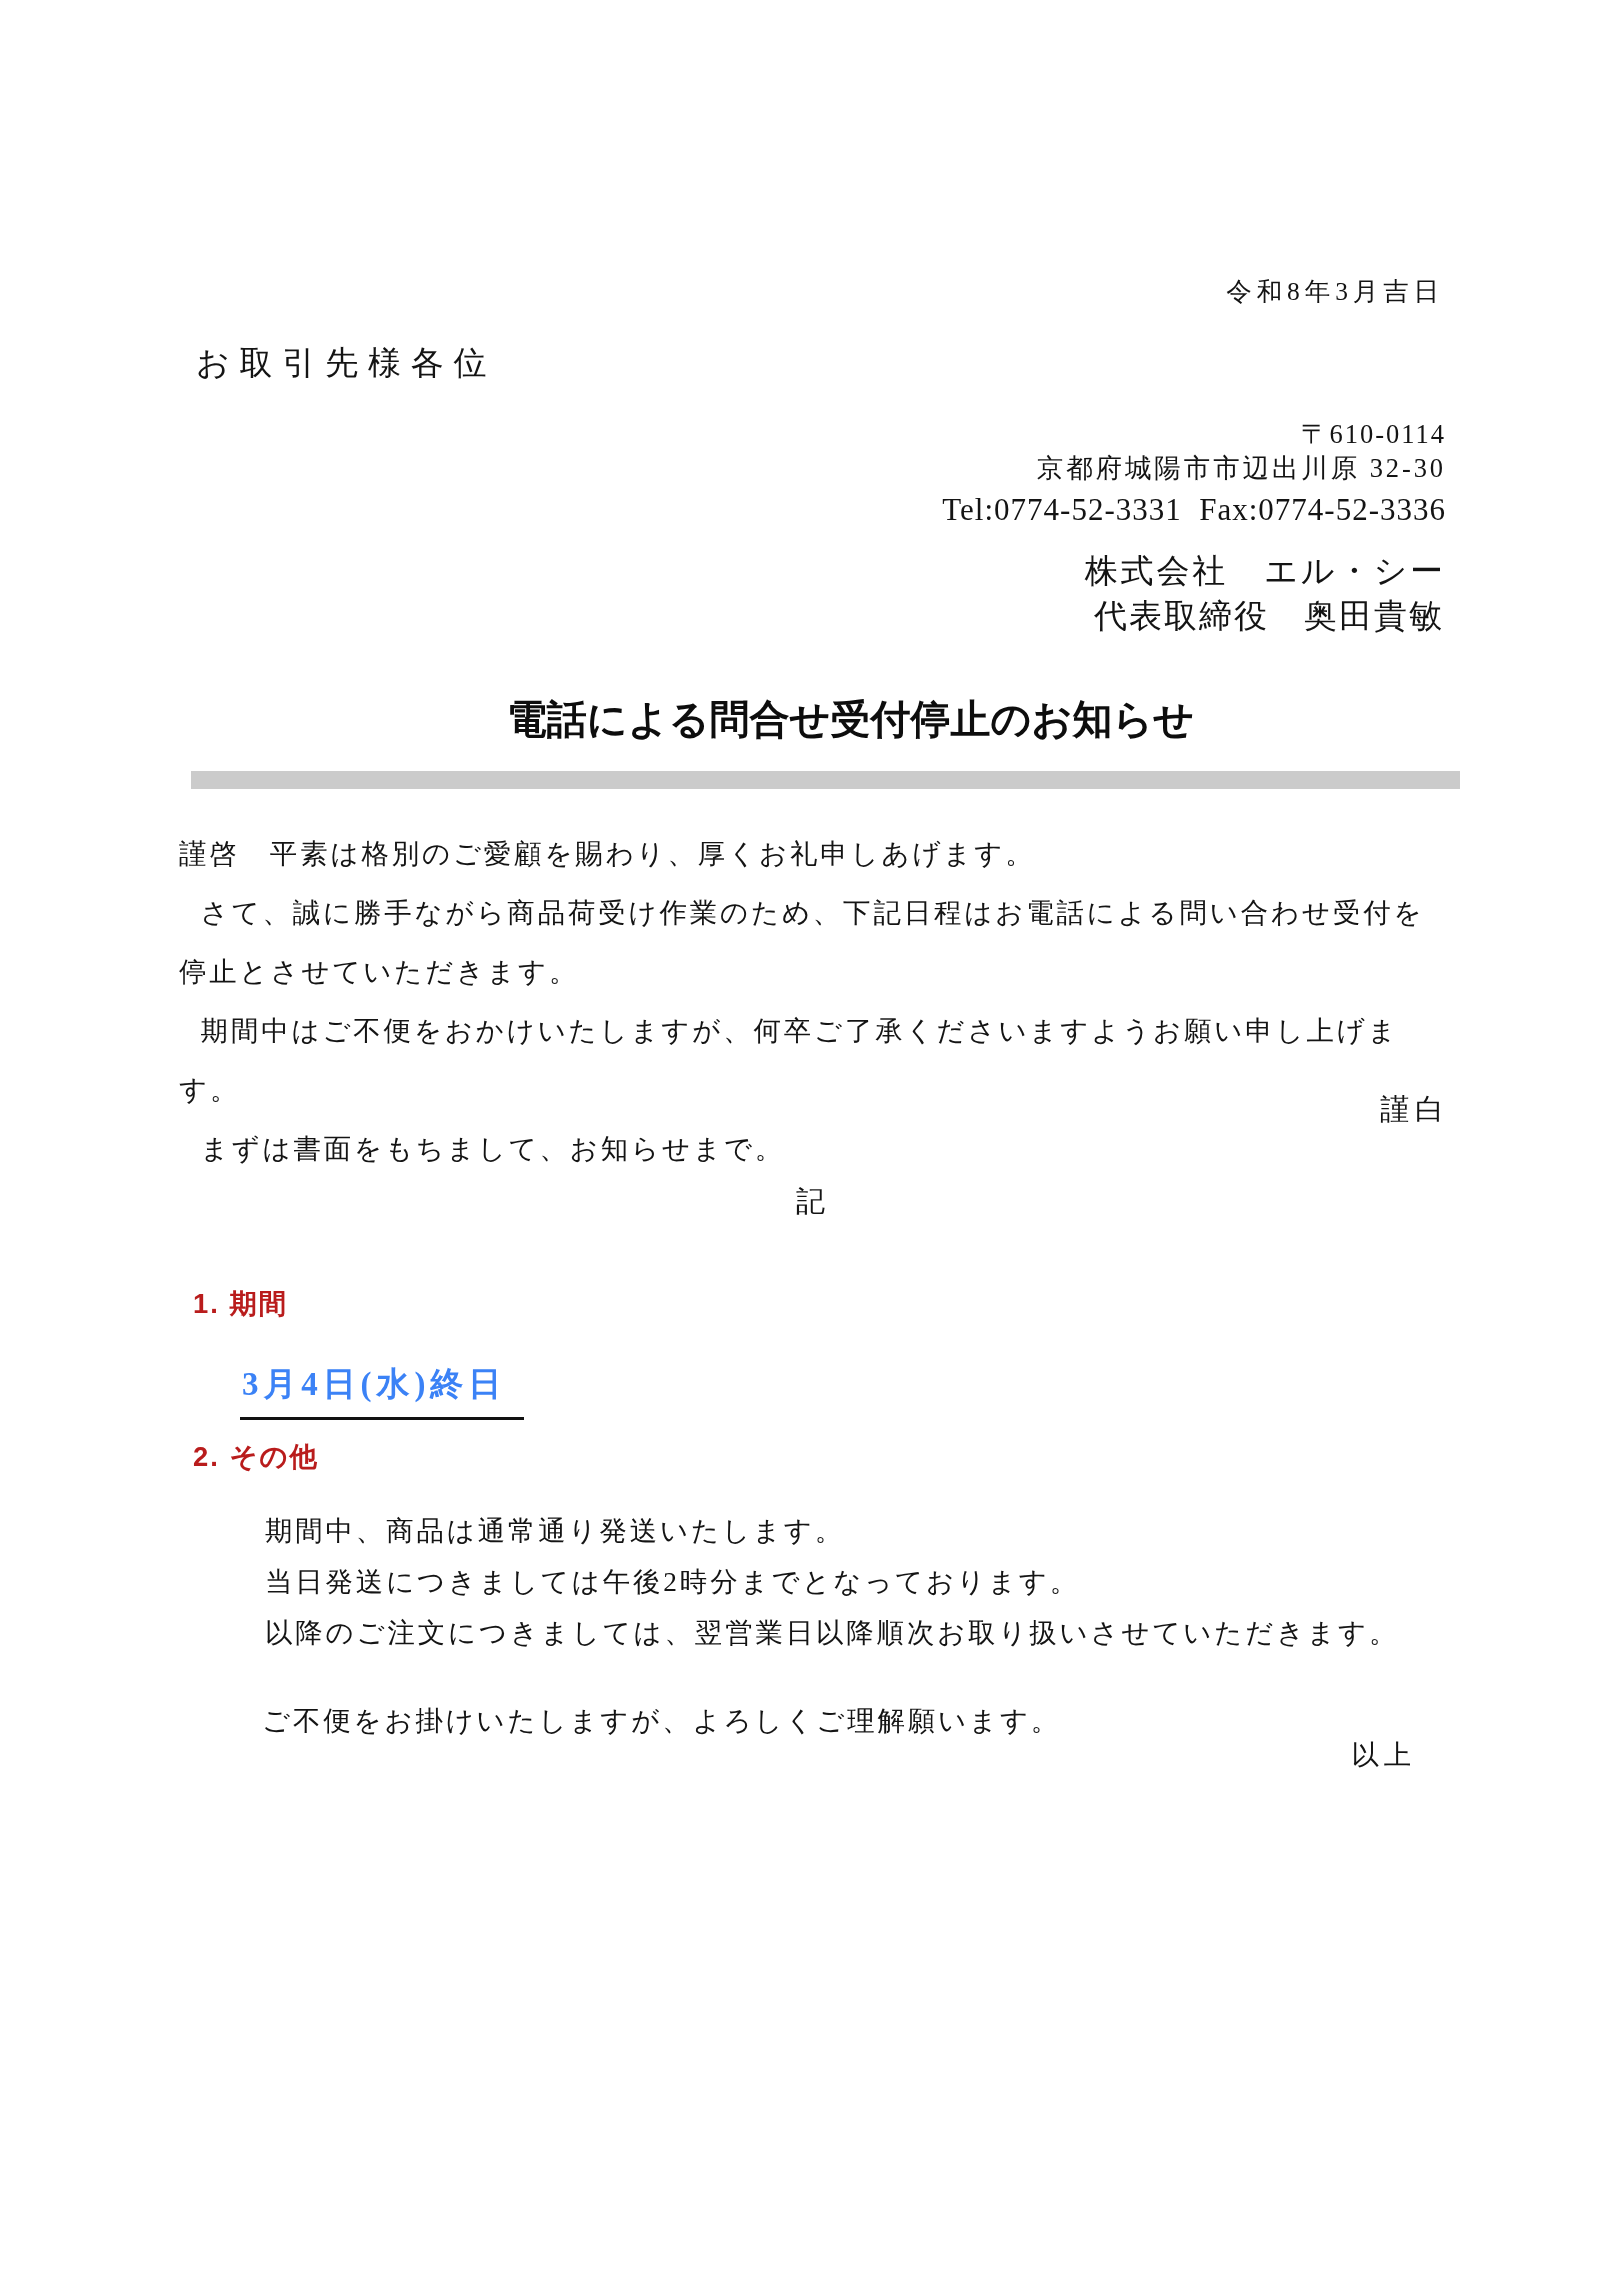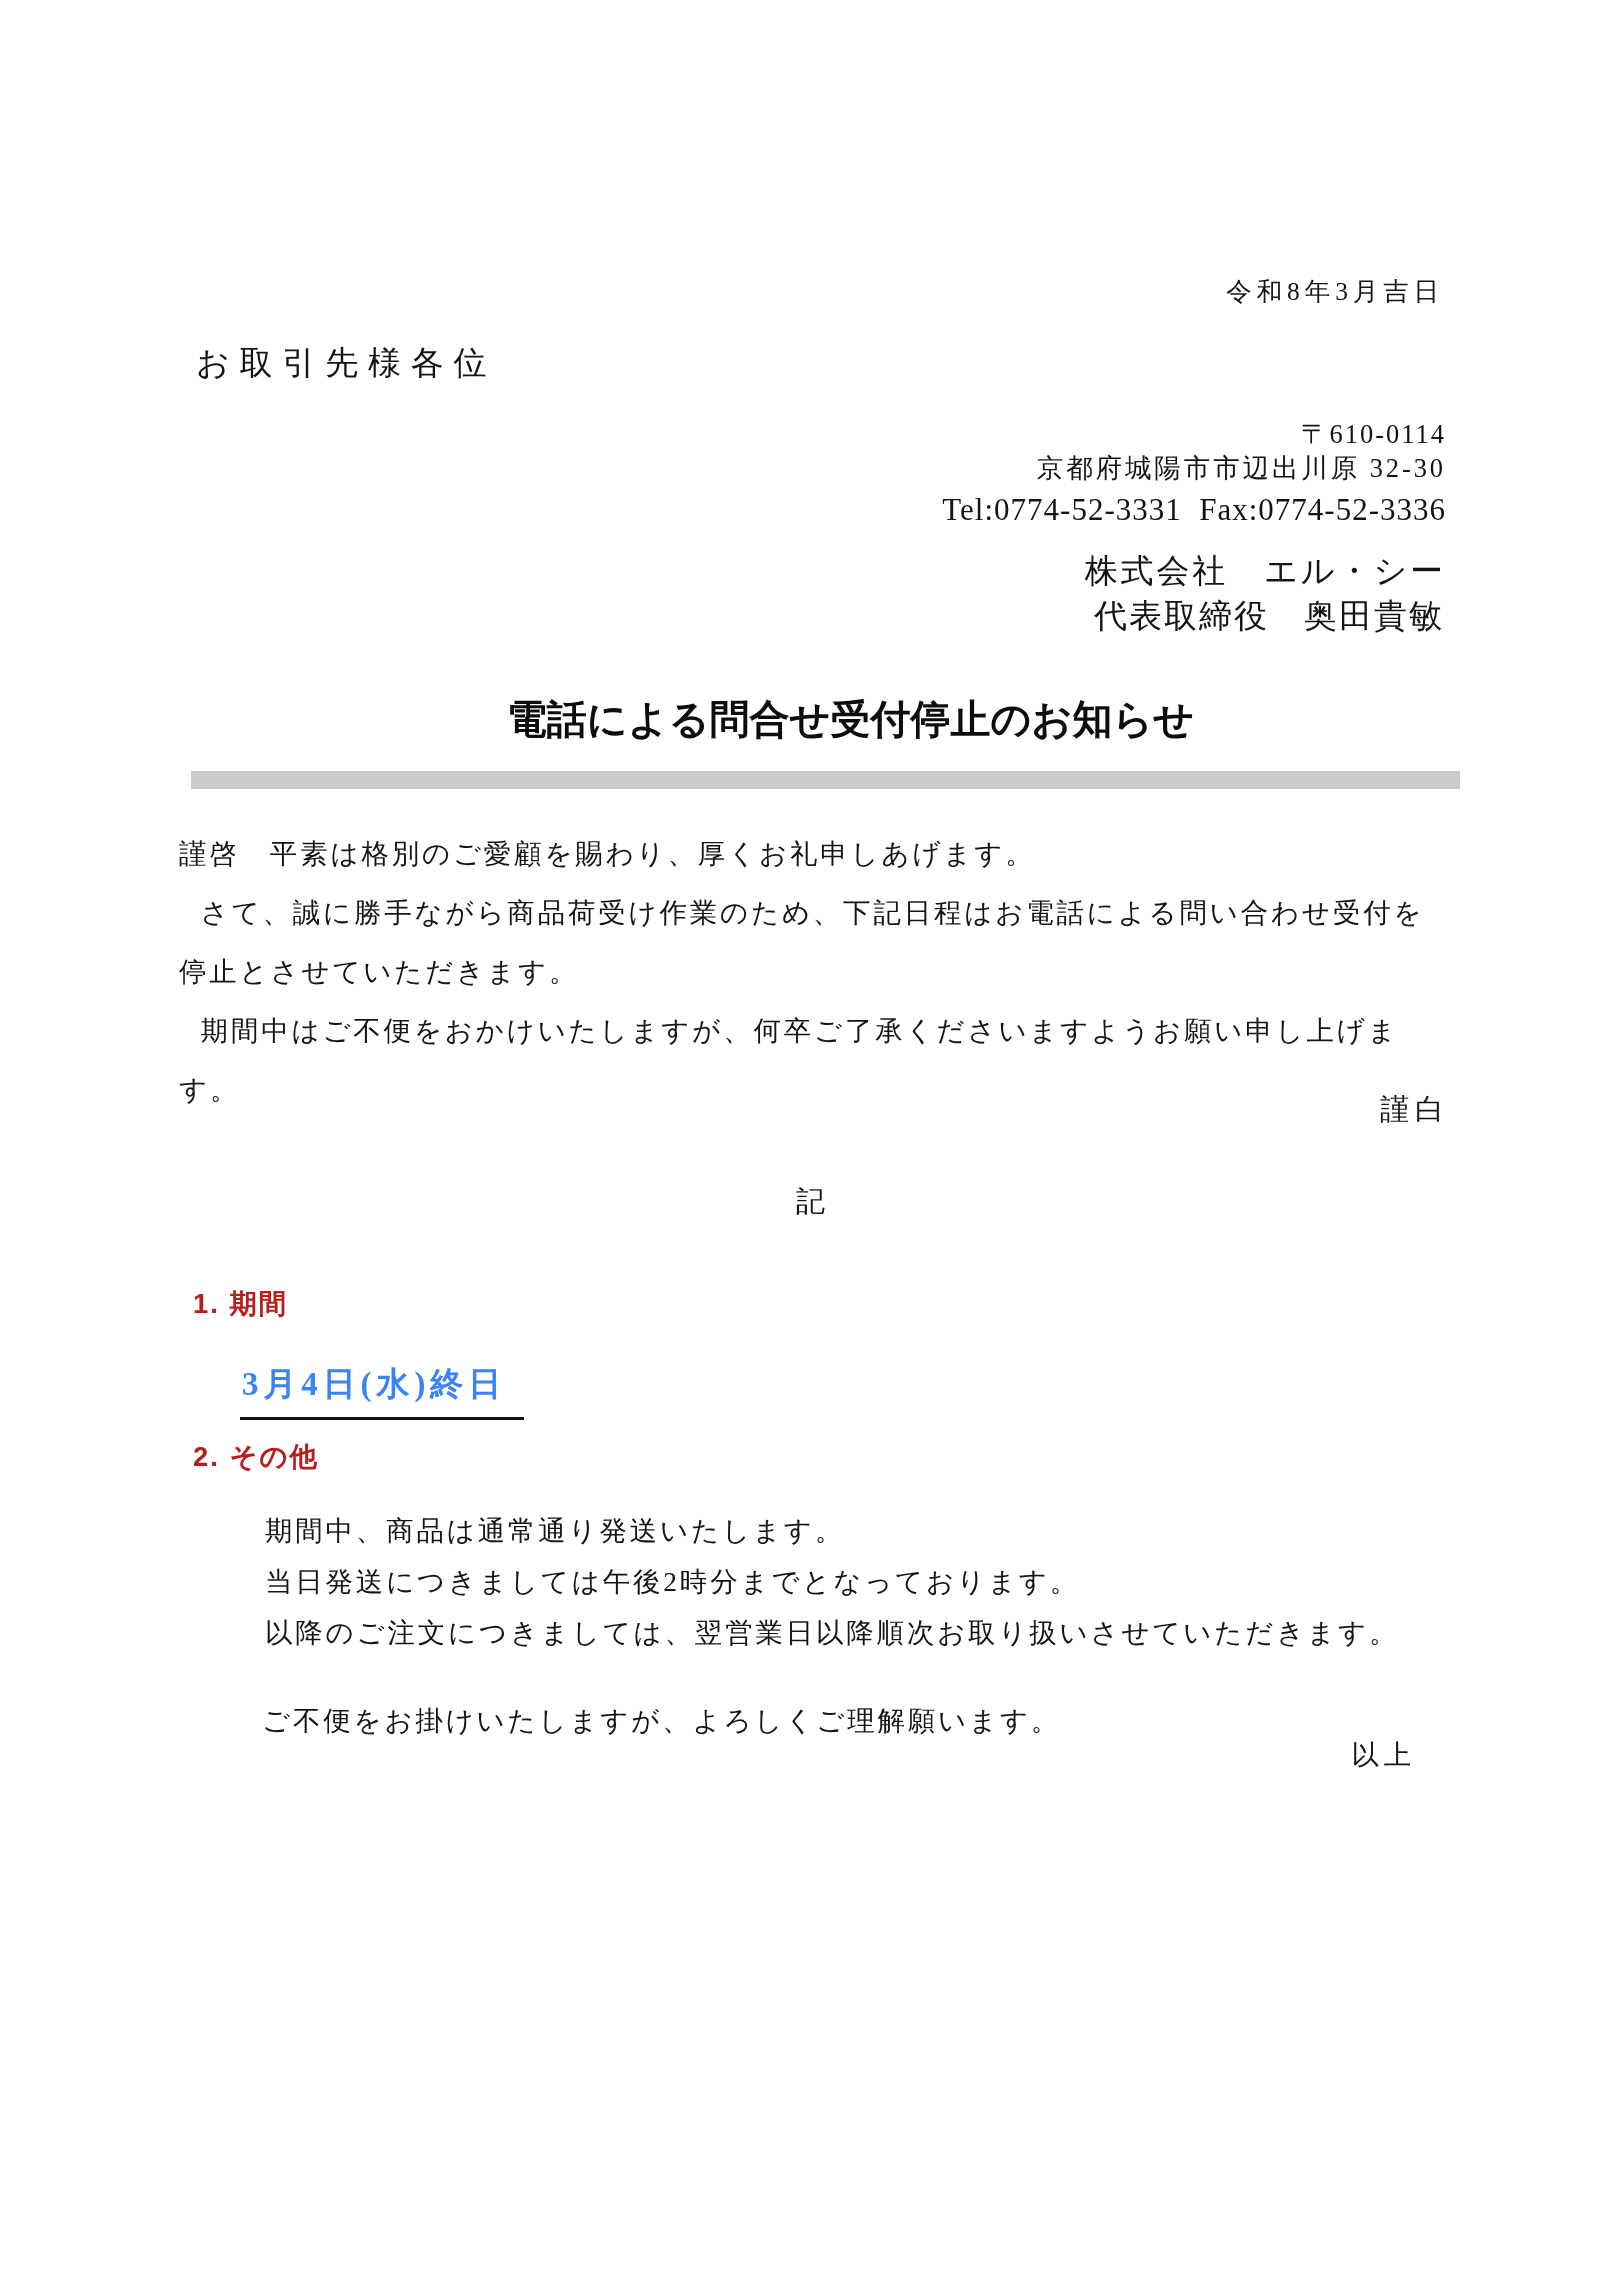--- a/index.html
+++ b/index.html
@@ -118,20 +118,21 @@
   <div class="abs serif representative">代表取締役　奥田貴敏</div>
 
   <div class="abs gothic notice-title">電話による問合せ受付停止のお知らせ</div>
 
   <div class="abs divider" style="background: rgb(203, 203, 203);"></div>
 
   <div class="abs serif body-block">
     <p>謹啓　平素は格別のご愛顧を賜わり、厚くお礼申しあげます。</p>
     <p class="indent">さて、誠に勝手ながら商品荷受け作業のため、下記日程はお電話による問い合わせ受付を停止とさせていただきます。</p>
     <p class="indent">期間中はご不便をおかけいたしますが、何卒ご了承くださいますようお願い申し上げます。</p>
+    <p class="indent">まずは書面をもちまして、お知らせまで。</p>
   </div>
 
   <div class="abs serif closing-word">謹白</div>
 
   <div class="abs serif record-marker">記</div>
 
   <div class="abs gothic section-heading heading-1">1. 期間</div>
 
   <div class="abs serif suspension-date">
     <span class="underlined">3月4日(水)終日</span>

